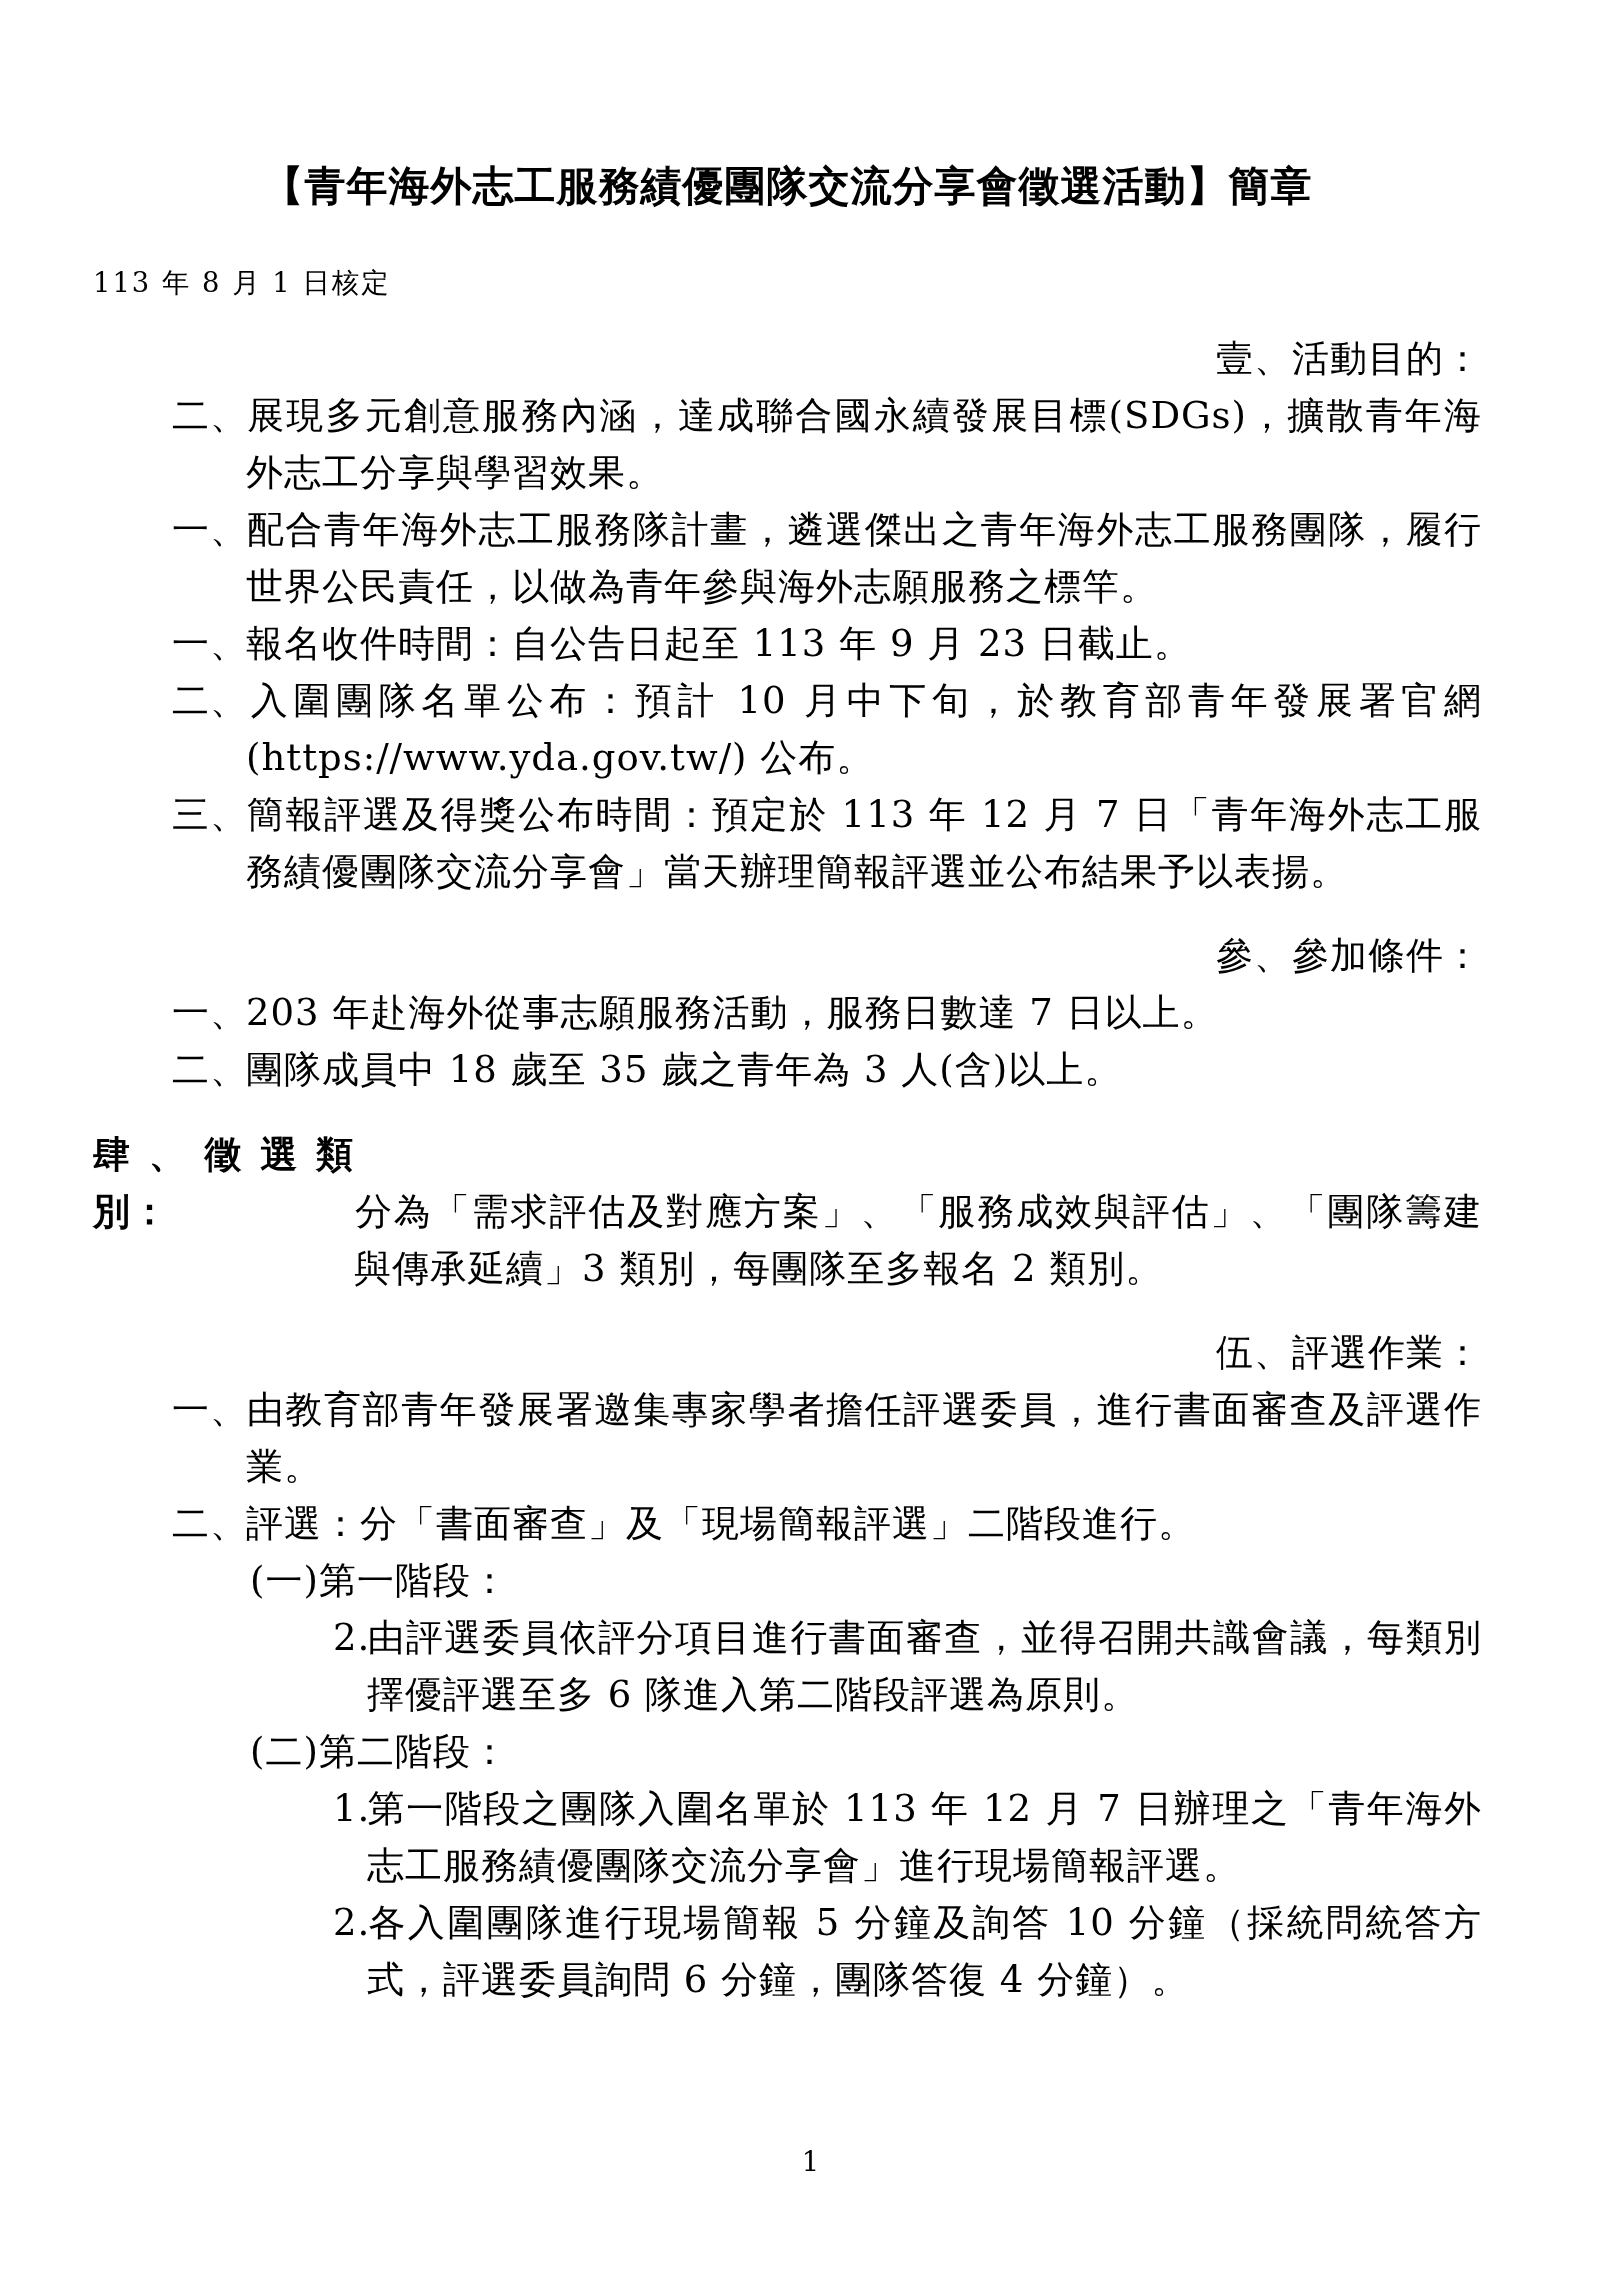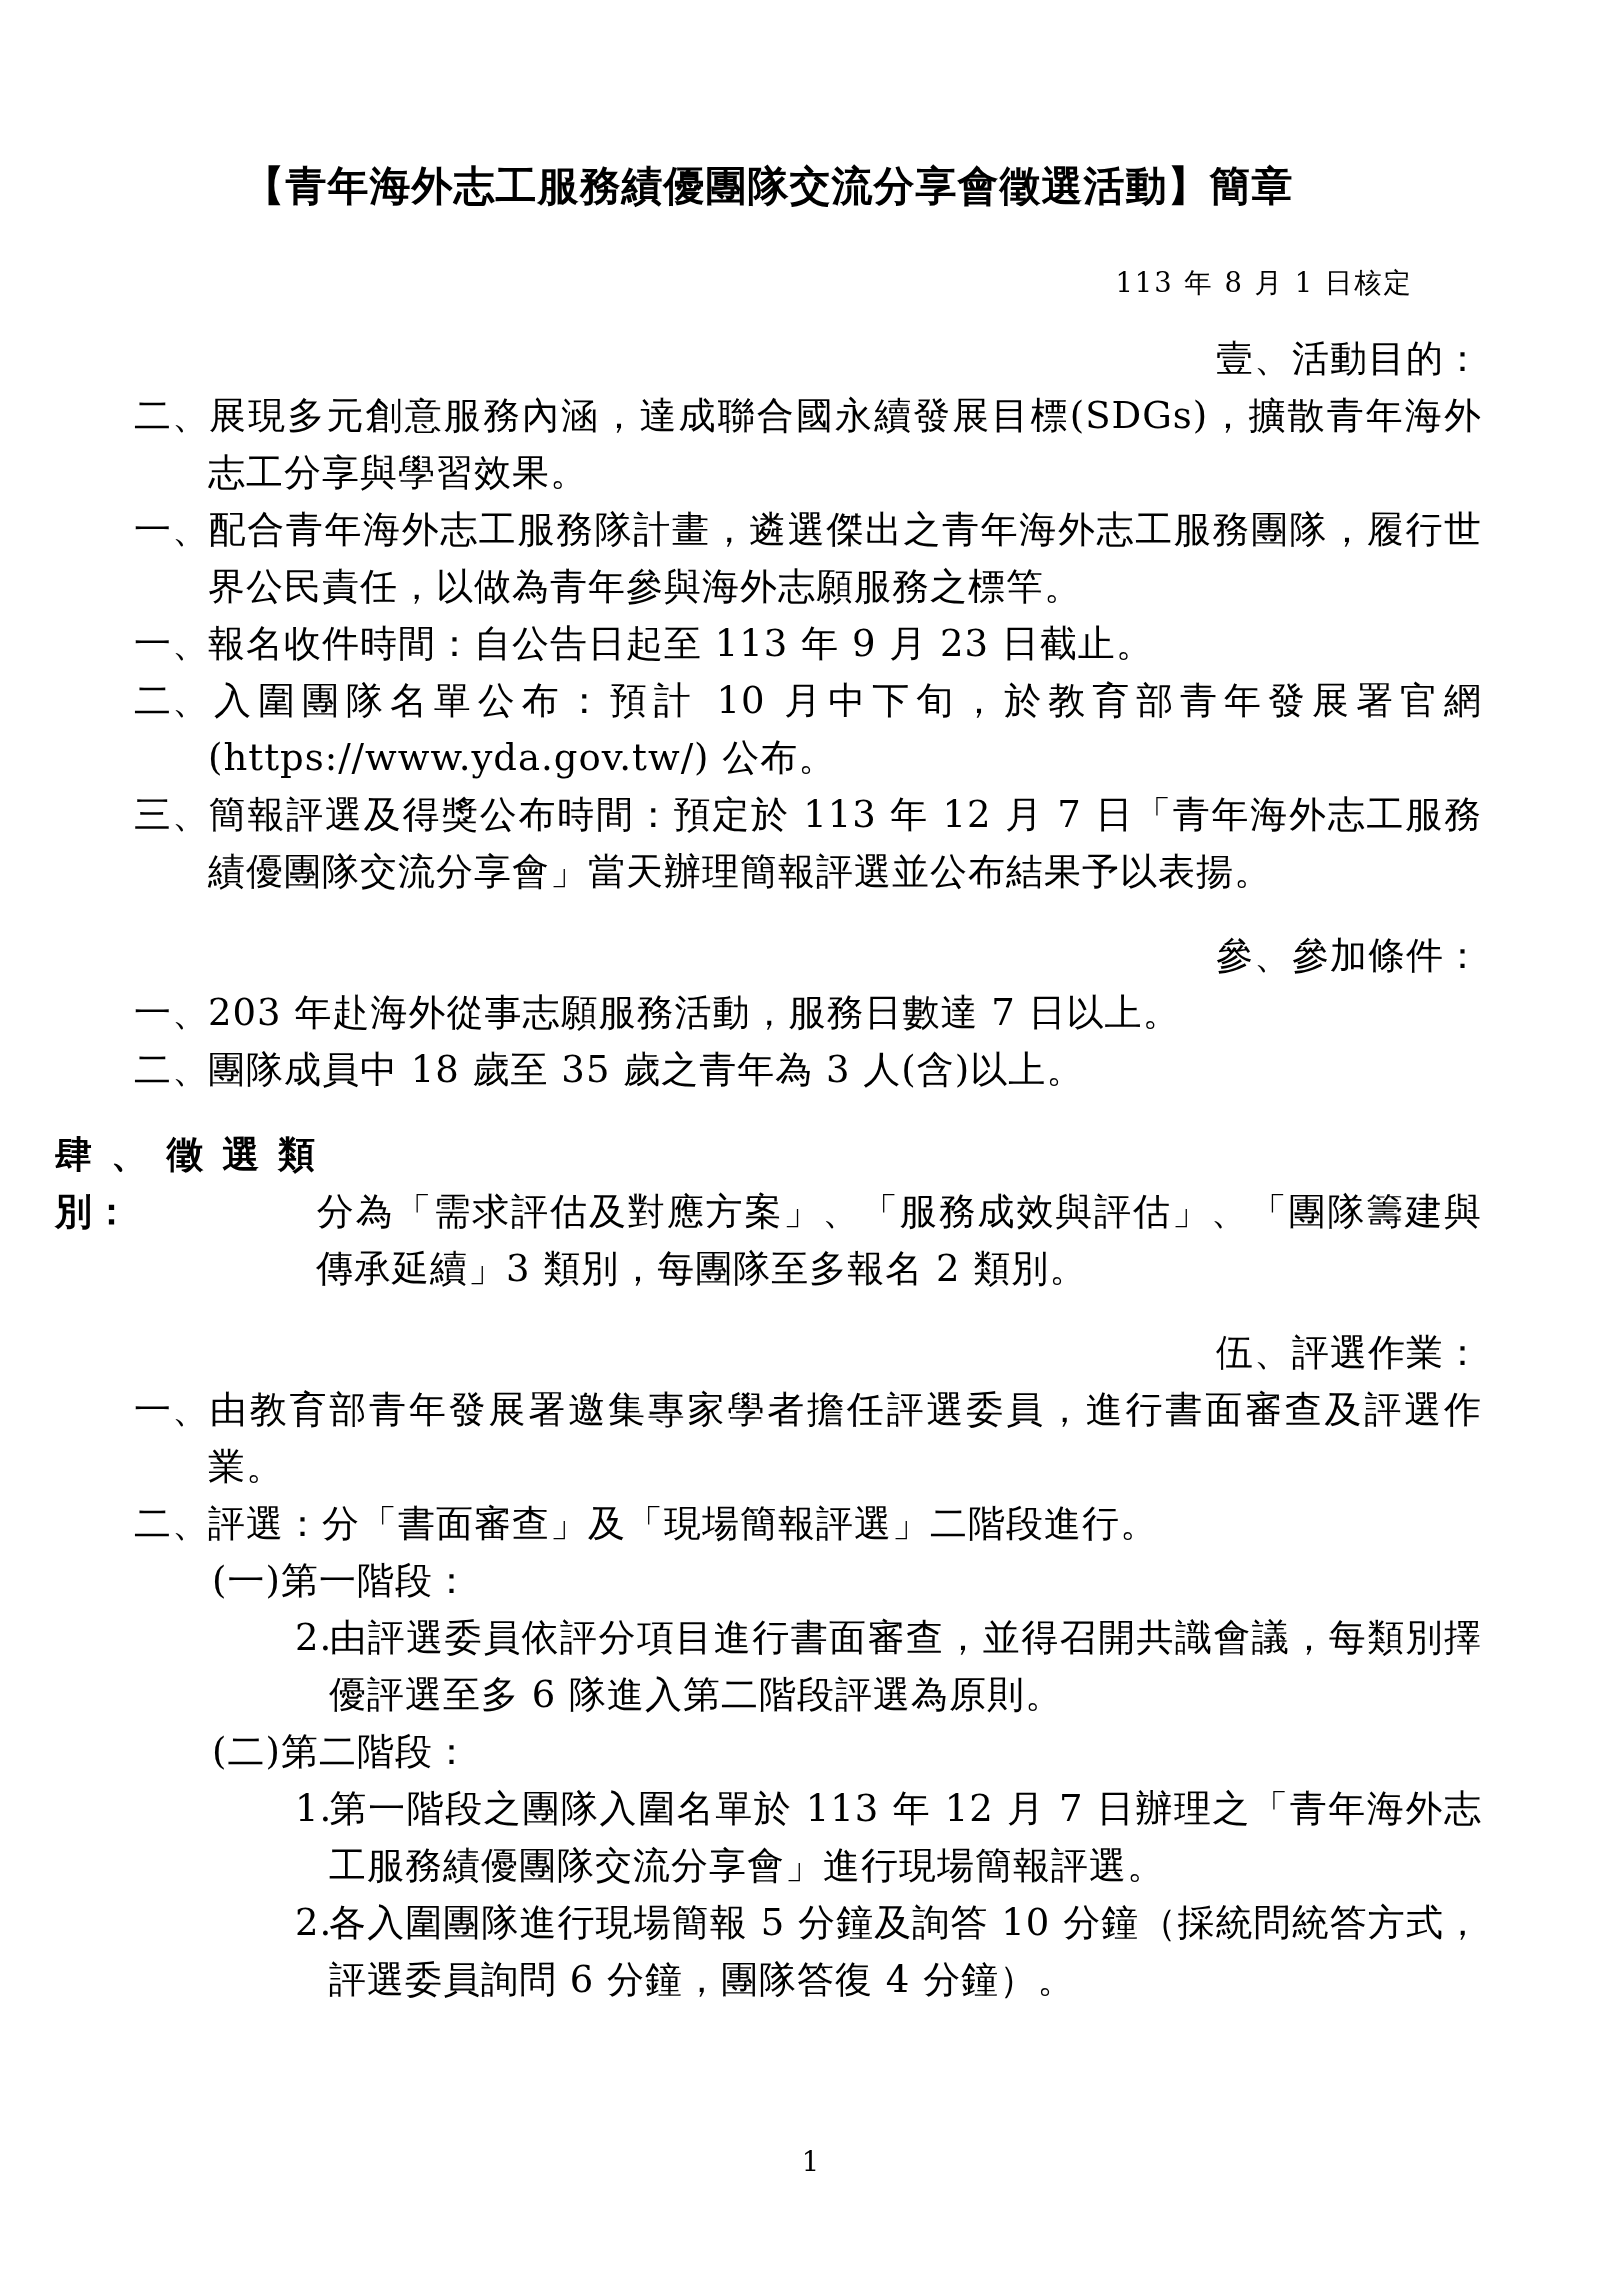--- a/index.html
+++ b/index.html
@@ -10,36 +10,35 @@
   .page {
     position: relative;
     width: 1621px;
     height: 2293px;
     background: #ffffff;
     color: #000000;
     font-family: "DejaVu Serif", "Liberation Serif", serif;
     overflow: hidden;
   }
   .content {
-    padding-left: 55px;
+    padding-left: 93px;
     padding-right: 139px;
   }
   .doc-title {
     margin: 162px 0 0 0;
     font-size: 41px;
     line-height: 49px;
     font-weight: bold;
     text-align: center;
     letter-spacing: 1px;
   }
   .approval-date {
     margin-top: 55px;
     font-size: 27.4px;
     line-height: 33px;
-    text-align: right;
     padding-right: 69px;
     letter-spacing: 2px;
   }
   h2.sec-h {
     margin: 27.4px 0 0 0;
     font-size: 37px;
     line-height: 57px;
     font-weight: normal;
     letter-spacing: 1px;
     text-align: right;

